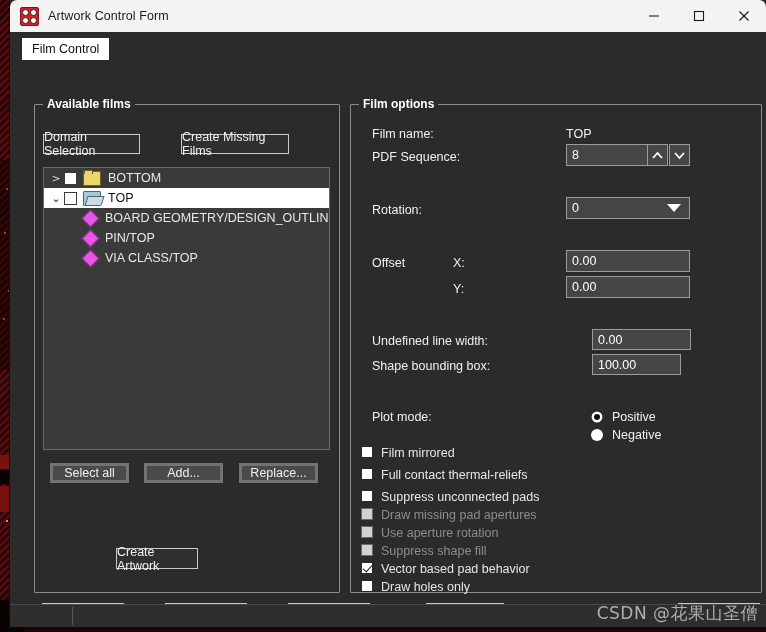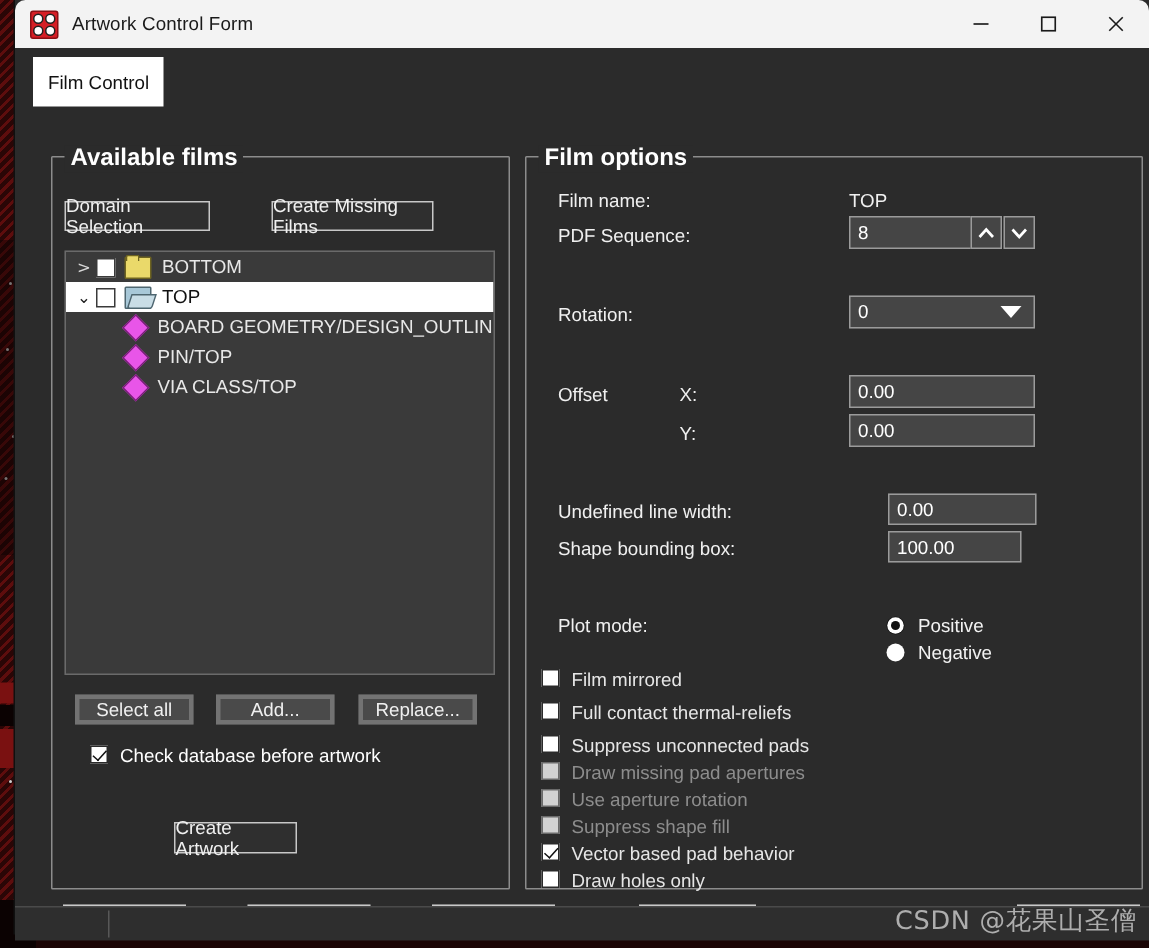--- a/index.html
+++ b/index.html
@@ -82,40 +82,40 @@
     background: #2b2b2b;
     color: #e6e6e6;
   }
 
   
   #tabstrip {
     position: absolute; left: 12px; top: 6px;
     display: flex; align-items: flex-end; gap: 2px;
   }
   .tab {
-    height: 33px; padding: 0 10px;
+    height: 22px; padding: 0 10px;
     display: flex; align-items: center;
     font-size: 12.5px;
     cursor: default;
   }
   .tab.active { background: #ffffff; color: #111; font-weight: 400; }
   .tab.inactive { background: #9a9a9a; color: #efefef; }
 
   
   .group {
     position: absolute;
     border: 1px solid #8c8c8c;
     border-radius: 1px;
   }
   .group > .legend {
     position: absolute;
     top: -8px; left: 8px;
     background: #2b2b2b;
     padding: 0 4px;
-    font-size: 16px;
+    font-size: 12px;
     font-weight: bold;
     color: #ffffff;
     white-space: nowrap;
   }
 
   #grp-films   { left: 24px;  top: 72px; width: 304px; height: 487px; }
   #grp-options { left: 340px; top: 72px; width: 410px; height: 487px; }
 
   
   .btn {
@@ -444,24 +444,20 @@
       <div class="btn" id="btn-select-all">
         <span>Select all</span>
       </div>
       <div class="btn" id="btn-add">
         <span>Add...</span>
       </div>
       <div class="btn" id="btn-replace">
         <span>Replace...</span>
       </div>
 
-      <div class="cbrow" id="cb-checkdb">
-        <span class="cbox checked"></span>
-        <span>Check database before artwork</span>
-      </div>
 
       <div class="btn flat" id="btn-create-art">
         <span>Create Artwork</span>
       </div>
 
       <div class="group" id="grp-options">
         <div class="legend">Film options</div>
       </div>
 
       <div class="lbl" style="left:362px; top:95px;">Film name:</div>

